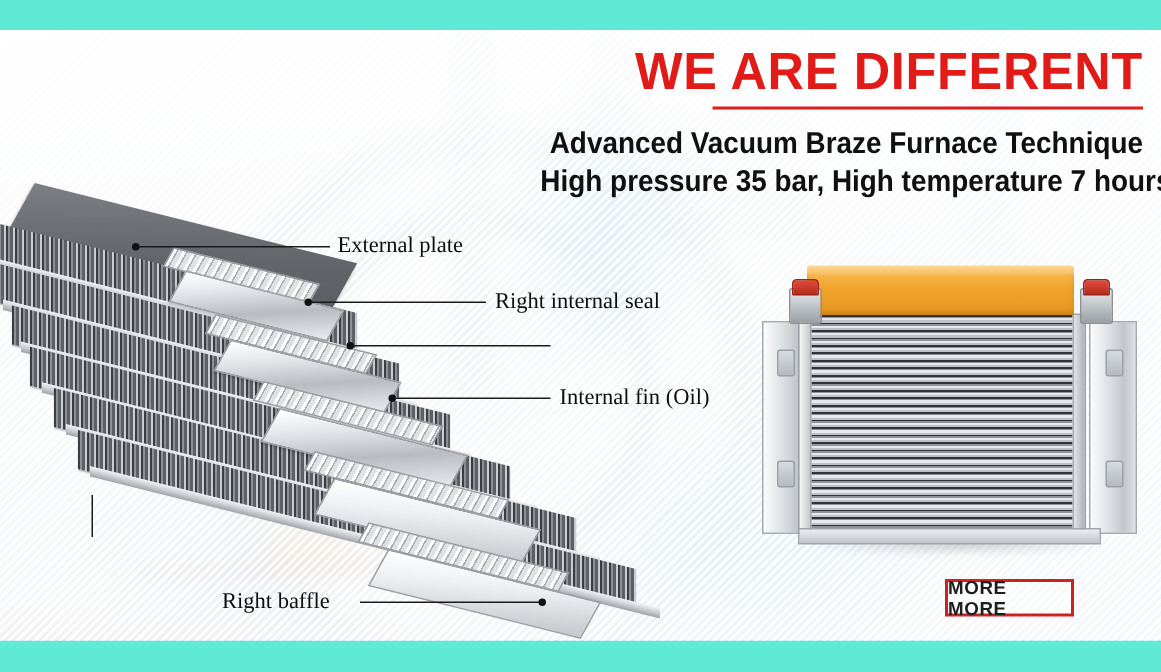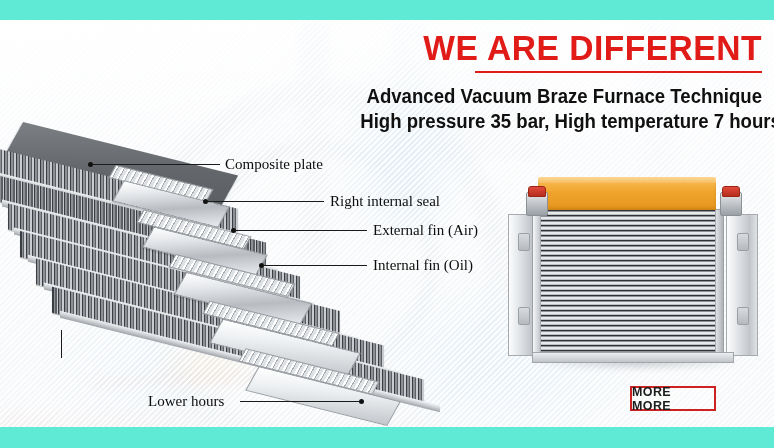--- a/index.html
+++ b/index.html
@@ -337,37 +337,36 @@
     <div class="seal-ridges" style="left:182px; top:128px; width:118px; height:13px;"></div>
     <div class="seal-block" style="left:190px; top:146px; width:124px; height:24px;"></div>
     <div class="seal-ridges" style="left:216px; top:176px; width:128px; height:13px;"></div>
     <div class="baffle-box" style="left:226px; top:194px; width:136px; height:26px;"></div>
     <div class="seal-ridges" style="left:252px; top:224px; width:132px; height:13px;"></div>
     <div class="baffle-box" style="left:262px; top:242px; width:140px; height:26px;"></div>
   </div>
 
   <div class="dot" style="left:88px;  top:162px;"></div>
   <div class="leader" style="left:92px;  top:164px; width:128px;"></div>
-  <div class="anno" style="left:225px; top:157px;">Composite plate</div>
+  <div class="anno" style="left:225px; top:157px;">External plate</div>
 
   <div class="dot" style="left:203px; top:199px;"></div>
   <div class="leader" style="left:207px; top:201px; width:117px;"></div>
   <div class="anno" style="left:330px; top:194px;text-align:center;">Right internal seal</div>
 
   <div class="dot" style="left:231px; top:228px;"></div>
   <div class="leader" style="left:235px; top:230px; width:132px;"></div>
-  <div class="anno" style="left:373px; top:223px;">External fin (Air)</div>
 
   <div class="dot" style="left:259px; top:263px;"></div>
   <div class="leader" style="left:263px; top:265px; width:104px;"></div>
   <div class="anno" style="left:373px; top:258px;">Internal fin (Oil)</div>
 
   <div class="leader-v" style="left:61px; top:330px; height:28px;"></div>
 
-  <div class="anno" style="left:148px; top:394px;">Lower hours</div>
+  <div class="anno" style="left:148px; top:394px;">Right baffle</div>
   <div class="leader" style="left:240px; top:401px; width:121px;"></div>
   <div class="dot" style="left:359px; top:399px;"></div>
 
   <div id="product">
     <div id="prod-shadow"></div>
 
     <div class="bracket" id="bracket-left">
       <div class="slot" style="left:9px;  top:18px;"></div>
       <div class="slot" style="left:9px;  top:92px;"></div>
     </div>

